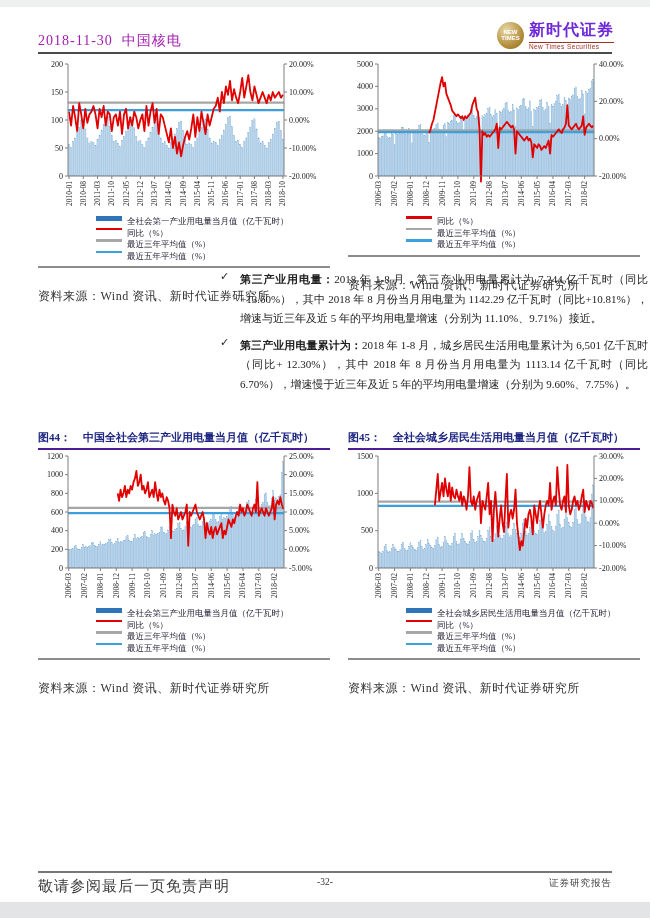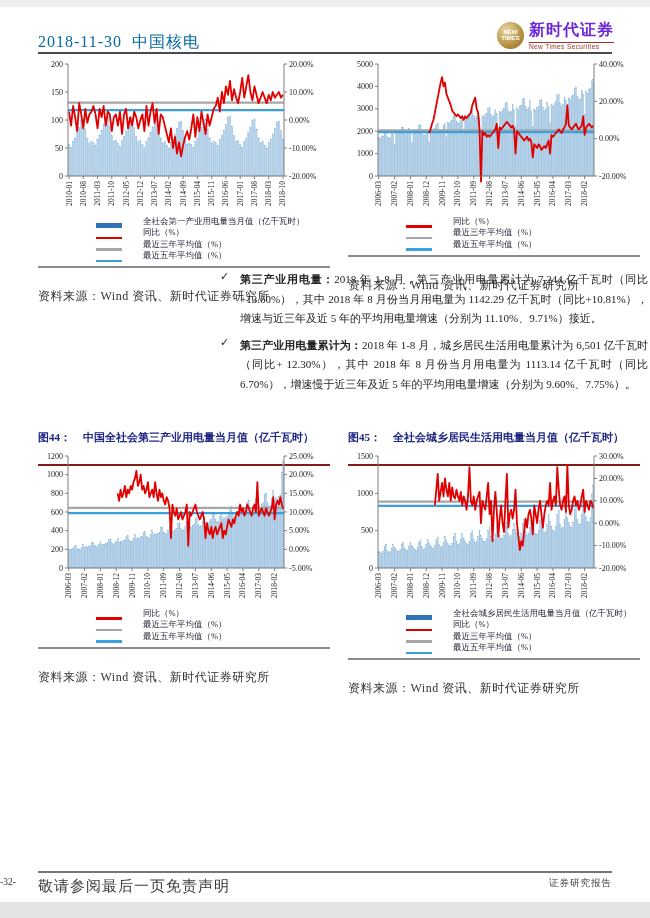--- a/index.html
+++ b/index.html
@@ -2,64 +2,64 @@
 <html><head>
 <meta charset="utf-8">
 <style>
   html,body{margin:0;padding:0;background:#fff;}
   .page{position:relative;width:650px;height:918px;background:#ffffff;overflow:hidden;
         font-family:"Liberation Serif","DejaVu Serif",serif;color:#222;}
   .edge-band-top{position:absolute;left:0;top:0;width:650px;height:7px;background:#eef0f0;}
   .edge-band-bottom{position:absolute;left:0;bottom:0;width:650px;height:16px;background:#e2e4e5;}
 
   
-  .hdr-left{position:absolute;left:38px;top:32px;font-size:16px;letter-spacing:1px;color:#0369a1;}
+  .hdr-left{position:absolute;left:38px;top:32px;font-size:14px;letter-spacing:1px;color:#a21caf;}
   .hdr-rule{position:absolute;left:38px;right:38px;top:52px;height:2px;background:#4a4a4a;}
   .logo{position:absolute;right:36px;top:20px;display:flex;align-items:center;gap:5px;}
   .logo-circle{width:27px;height:27px;border-radius:50%;
      background:radial-gradient(circle at 35% 30%,#e9d9a8,#b58f3e 60%,#8a6a20);
      display:flex;align-items:center;justify-content:center;flex-direction:column;
      color:#fff;font-size:6px;font-weight:bold;line-height:6px;text-align:center;
      font-family:"Liberation Sans",sans-serif;}
   .logo-cn{font-size:16px;font-weight:bold;color:#6d28d9;letter-spacing:1px;}
   .logo-en{font-size:6.5px;color:#a03022;border-top:1px solid #a03022;margin-top:1px;
      font-family:"Liberation Sans",sans-serif;letter-spacing:.4px;}
 
   
   .chart-block{position:absolute;width:292px;}
   .cb-a{left:38px;top:60px;} .cb-b{left:348px;top:60px;}
   .cb-c{left:38px;top:452px;} .cb-d{left:348px;top:452px;}
   .legend{margin-left:58px;margin-top:2px;}
-  .legend-row{display:flex;align-items:flex-end;gap:21px;height:11.5px;}
+  .legend-row{display:flex;align-items:flex-start;gap:5px;height:11.5px;}
   .legend-swatch{width:26px;flex:0 0 26px;}
   .legend-label{font-size:8.5px;color:#1c1c30;white-space:nowrap;}
   .src-rule{height:2px;background:#8c8c8c;margin-top:4px;}
   .source{font-size:12px;color:#333;margin-top:20px;letter-spacing:.5px;}
 
   
   .bullets{position:absolute;left:220px;top:270px;width:428px;}
   .bullet{display:flex;margin-bottom:7px;}
   .bullet .check{flex:0 0 20px;font-size:11px;color:#222;}
   .bullet p{margin:0;font-size:11px;line-height:19.5px;text-align:justify;}
   .bullet b{font-weight:bold;}
 
   
   .figrow{position:absolute;top:430px;left:0;width:650px;}
-  .figtitle{position:absolute;width:292px;border-bottom:2px solid #7f1d1d;padding-bottom:19px;
+  .figtitle{position:absolute;width:292px;border-bottom:2px solid #4c1d95;padding-bottom:3px;
      color:#1e2682;font-weight:bold;font-size:11px;white-space:nowrap;}
   .ft-44{left:38px;} .ft-45{left:348px;}
   .fig-label{margin-right:12px;}
   .fig46{position:absolute;top:684px;left:0;width:650px;text-align:center;
      color:#1e2682;font-weight:bold;font-size:11.5px;}
   .fig46 .fig-label{margin-right:14px;}
 
   
   .ftr-rule{position:absolute;left:38px;right:38px;top:871px;height:1.5px;background:#777;}
   .ftr-disclaimer{position:absolute;left:38px;top:877px;font-size:15px;color:#3a3a3a;letter-spacing:1px;}
-  .ftr-page{position:absolute;left:0;width:650px;top:877px;font-size:9.5px;color:#333;}
+  .ftr-page{position:absolute;left:0;width:650px;top:877px;text-align:center;font-size:9.5px;color:#333;}
   .ftr-doctype{position:absolute;right:38px;top:877px;font-size:9.5px;color:#3a3a3a;letter-spacing:1px;}
 
   svg text{font-family:"Liberation Serif","DejaVu Serif",serif;}
 </style>
 </head>
 <body>
 
 <div class="page">
   <div class="edge-band-top"></div>
 
@@ -719,20 +719,24 @@
           <text transform="translate(191.62,121) rotate(-90)" font-size="7.5" text-anchor="end" fill="#222">2015-05</text>
           <line x1="204.96" y1="116" x2="204.96" y2="119" stroke="#7f7f7f"></line>
           <text transform="translate(207.46,121) rotate(-90)" font-size="7.5" text-anchor="end" fill="#222">2016-04</text>
           <line x1="220.80" y1="116" x2="220.80" y2="119" stroke="#7f7f7f"></line>
           <text transform="translate(223.30,121) rotate(-90)" font-size="7.5" text-anchor="end" fill="#222">2017-03</text>
           <line x1="236.64" y1="116" x2="236.64" y2="119" stroke="#7f7f7f"></line>
           <text transform="translate(239.14,121) rotate(-90)" font-size="7.5" text-anchor="end" fill="#222">2018-02</text>
         </svg></div>
     <div class="legend">
         <div class="legend-row">
+          <span class="legend-swatch" style="background: rgb(46, 116, 182); height: 5px;"></span>
+          <span class="legend-label">全社会第三产业用电量当月值（亿千瓦时）</span>
+        </div>
+        <div class="legend-row">
           <span class="legend-swatch" style="background: rgb(224, 0, 0); height: 2.5px;"></span>
           <span class="legend-label">同比（%）</span>
         </div>
         <div class="legend-row">
           <span class="legend-swatch" style="background: rgb(166, 166, 166); height: 2.5px;"></span>
           <span class="legend-label">最近三年平均值（%）</span>
         </div>
         <div class="legend-row">
           <span class="legend-swatch" style="background: rgb(59, 160, 220); height: 2.5px;"></span>
           <span class="legend-label">最近五年平均值（%）</span>

